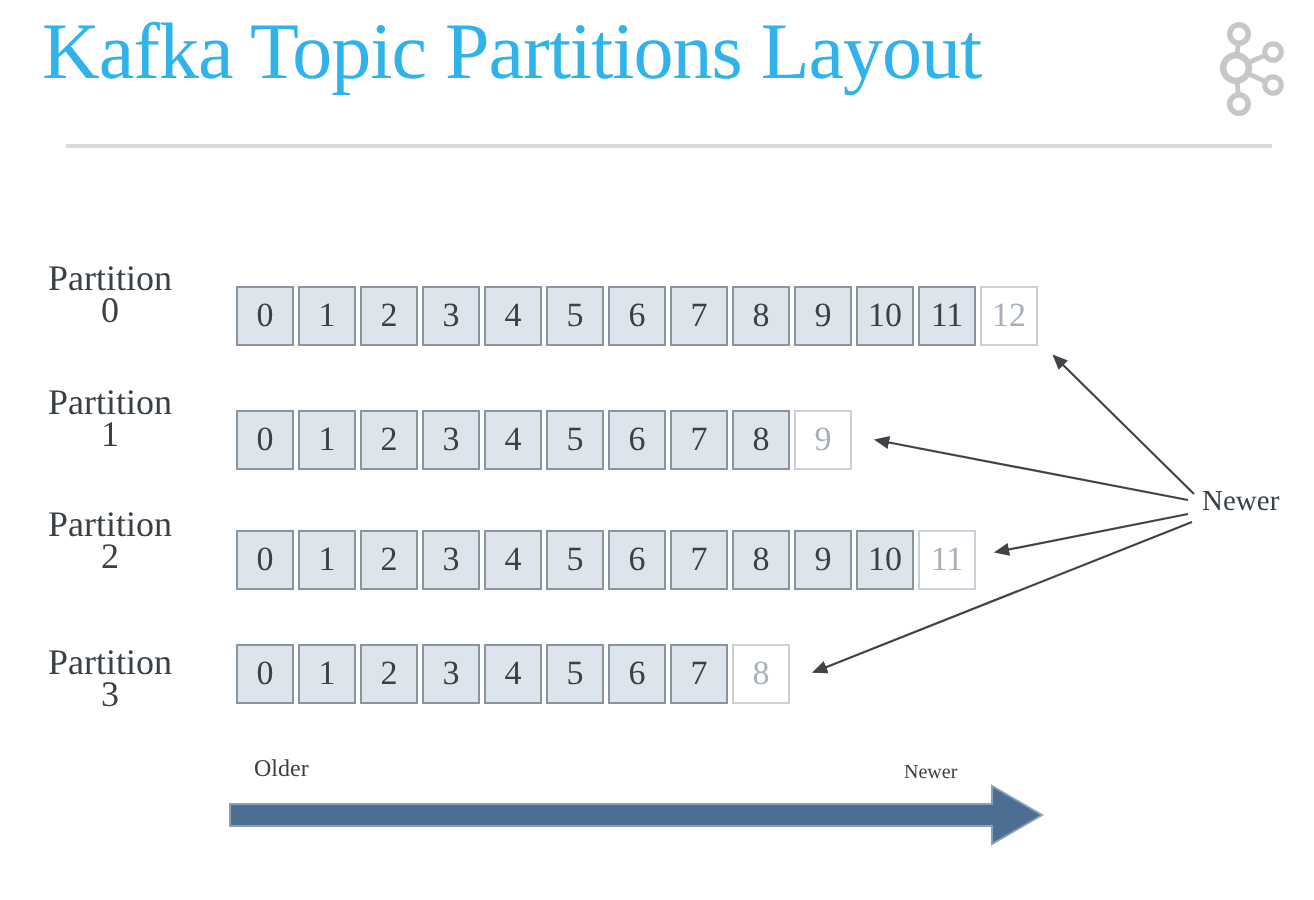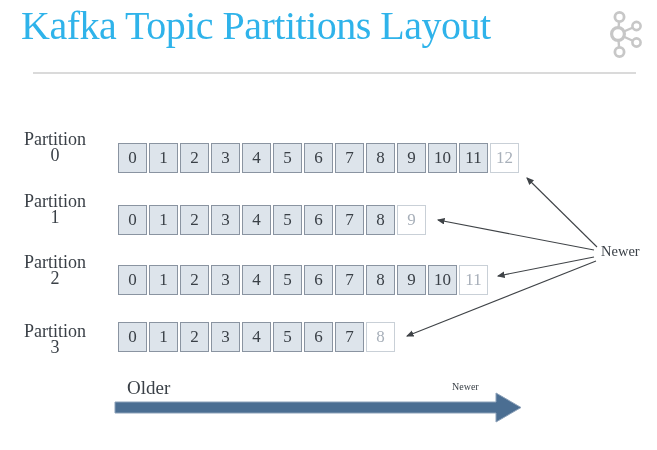--- a/index.html
+++ b/index.html
@@ -32,21 +32,21 @@
   .cell.next {
     background:#ffffff;
     border-color:var(--next_cell_border,#c9d0d7);
     color:var(--next_cell_text,#a8b0ba);
   }
   .overlay { position:absolute; left:0; top:0; pointer-events:none; }
   .writes {
     position:absolute; left:601px; top:243px;
     font-size:14.5px; color:var(--text_dark,#3a4047); white-space:nowrap;
   }
-  .older { position:absolute; left:127px; top:377px; font-size:19px; color:var(--text_dark,#3a4047); }
+  .older { position:absolute; left:127px; top:377px; font-size:12px; color:var(--text_dark,#3a4047); }
   .newer { position:absolute; left:452px; top:381px; font-size:10px; color:var(--text_dark,#3a4047); }
 </style>
 </head>
 <body>
 
 <div class="slide">
 
   <h1 class="title">Kafka Topic Partitions Layout</h1>
 
   <svg class="logo" width="42" height="52" viewBox="0 0 42 52">

